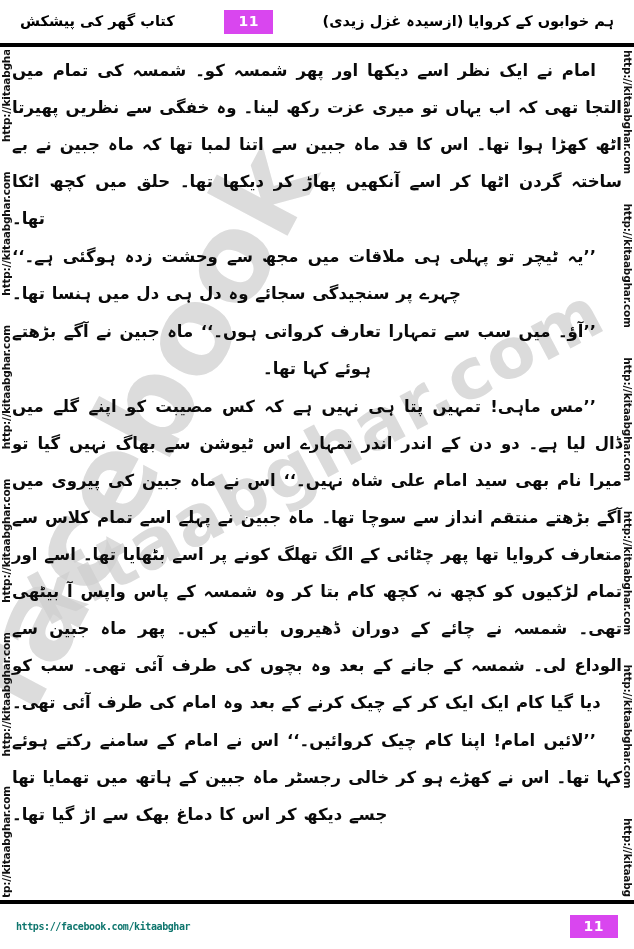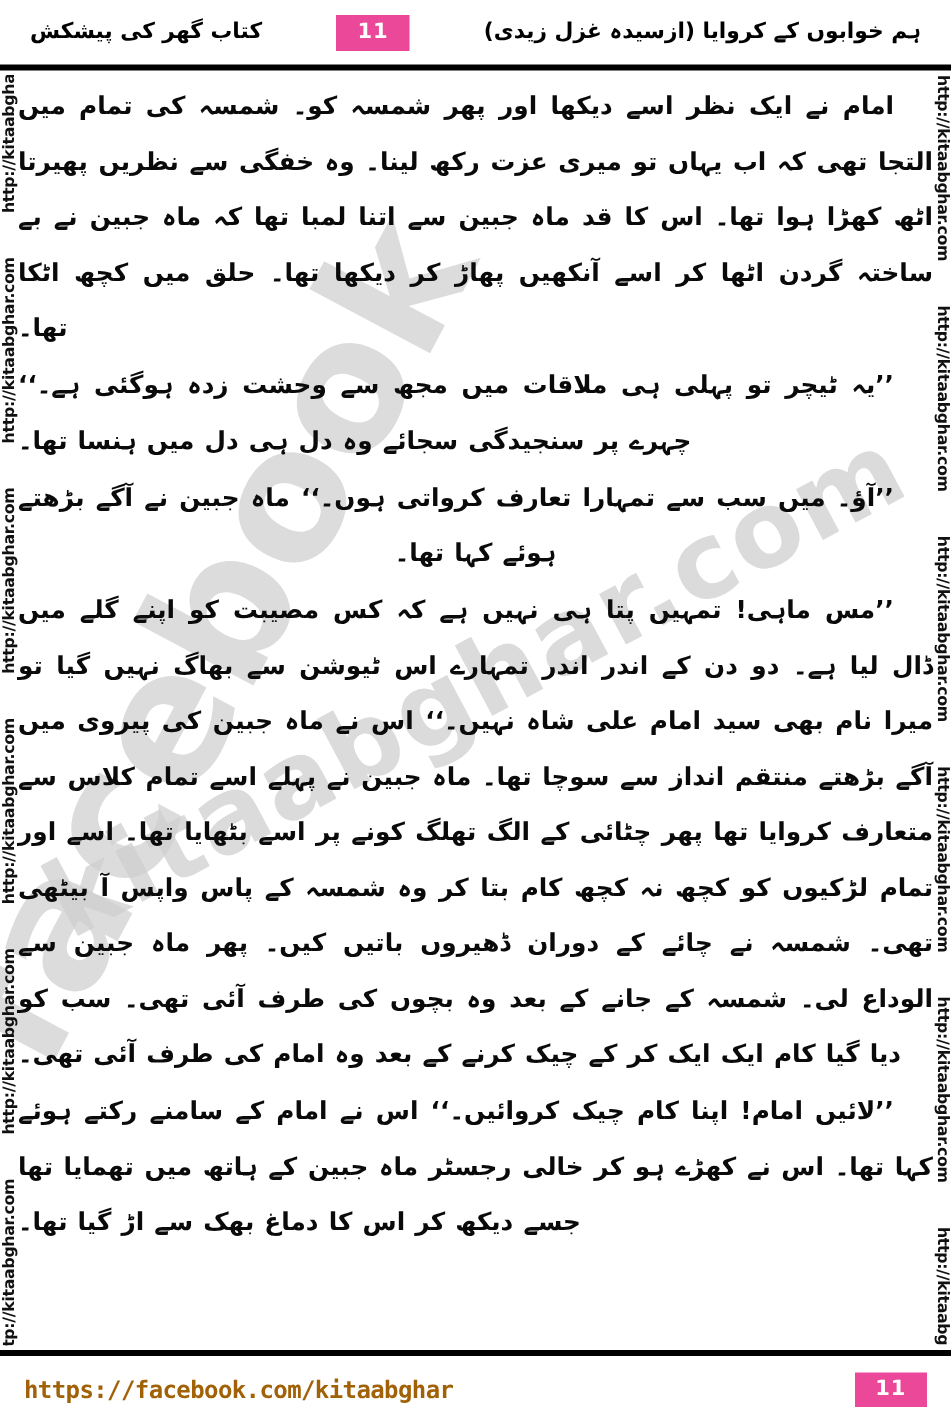--- a/index.html
+++ b/index.html
@@ -40,21 +40,21 @@
     line-height: 1.5;
     direction: rtl;
     unicode-bidi: isolate;
     white-space: nowrap;
     color: #000;
   }
   .hdr-left  { text-align: left; }
   .hdr-right { text-align: right; }
 
   .page-badge {
-    background: #ec4899;
+    background: #d946ef;
     color: #fff;
     font-family: "DejaVu Sans", "Liberation Sans", sans-serif;
     font-size: 14px;
     font-weight: 700;
     letter-spacing: .5px;
     padding: 3px 14px 4px;
     line-height: 1.15;
     min-width: 44px;
     text-align: center;
   }
@@ -80,23 +80,23 @@
     left: 0; right: 0;
     bottom: 0;
     height: 45px;
     display: flex;
     align-items: center;
     justify-content: space-between;
     padding: 0 16px;
   }
   .foot-link {
     font-family: "DejaVu Sans Mono", "Liberation Mono", monospace;
-    font-size: 16px;
-    font-weight: 700;
-    color: #a16207;
+    font-size: 10px;
+    font-weight: 700;
+    color: #0f766e;
     letter-spacing: -0.4px;
     white-space: nowrap;
     text-align: right;
   }
 
   
   .content {
     position: absolute;
     top: 52px;
     left: 12px;

